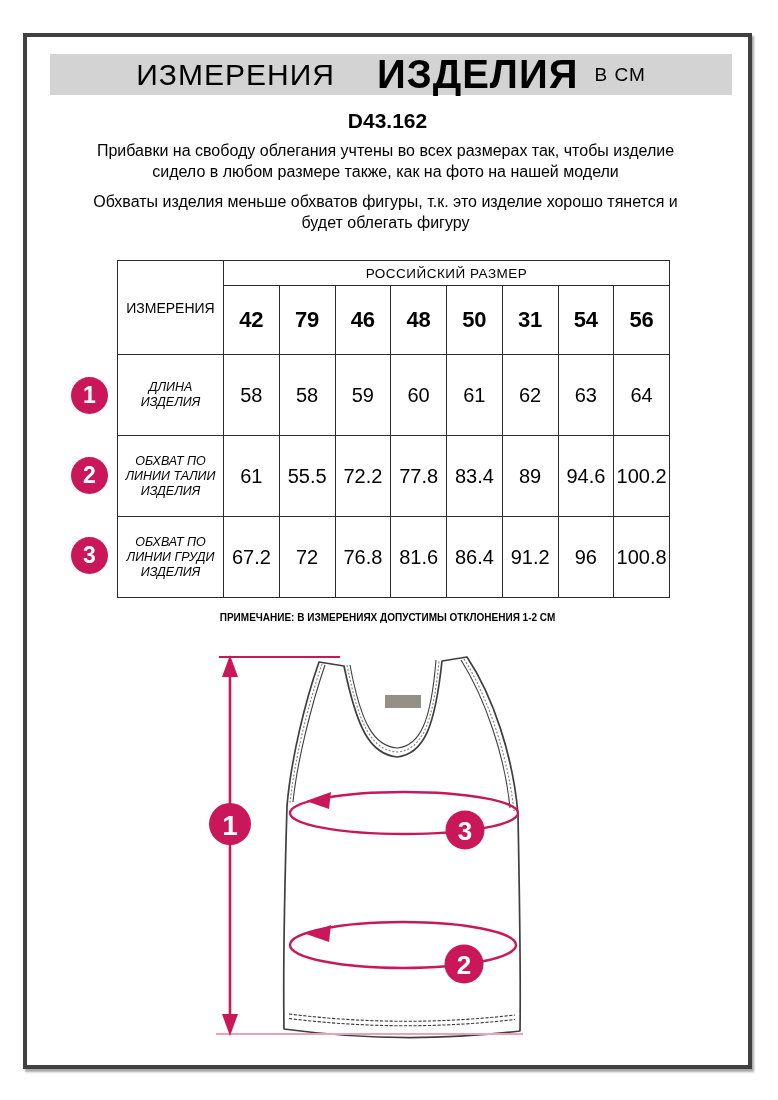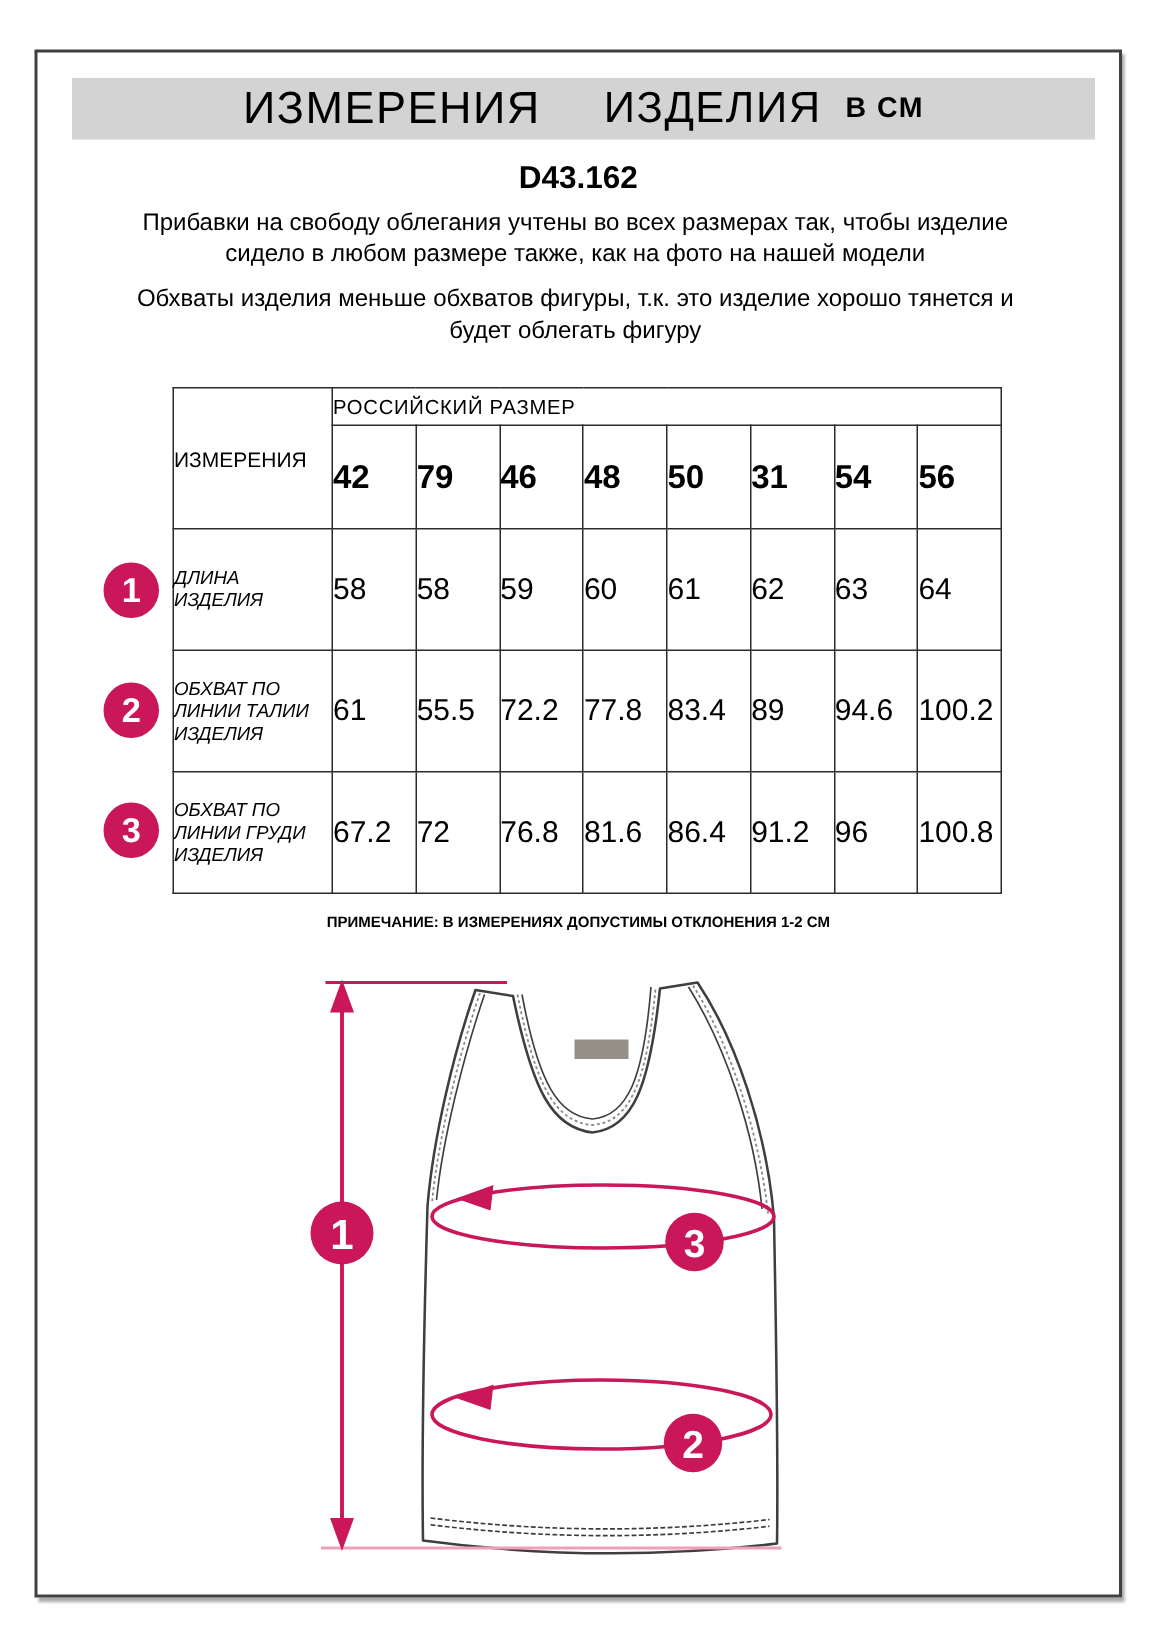--- a/index.html
+++ b/index.html
@@ -3,40 +3,40 @@
 <meta charset="utf-8">
 <style>
   html,body{margin:0;padding:0;}
   body{
     width:778px;height:1100px;position:relative;background:#ffffff;
     font-family:"Liberation Sans", sans-serif;color:#000;
     -webkit-font-smoothing:antialiased;
   }
   .frame{
     position:absolute;left:23px;top:33px;width:721px;height:1028px;
-    border:2px solid #404040;background:#fff;
+    border:4px solid #404040;background:#fff;
     box-shadow:2px 3px 2px rgba(0,0,0,0.35);
   }
   
   .title-band{
     position:absolute;left:23px;top:17px;width:682px;height:41px;
     background:#d3d3d3;display:flex;align-items:center;justify-content:center;
   }
   .title-main{font-size:30px;font-weight:400;letter-spacing:1px;}
-  .title-bold{font-size:29px;font-weight:400;margin-left:42px;letter-spacing:1px;}
-  .title-unit{font-size:19px;font-weight:700;margin-left:16px;letter-spacing:1px;}
+  .title-bold{font-size:40px;font-weight:700;margin-left:42px;letter-spacing:1px;}
+  .title-unit{font-size:19px;font-weight:400;margin-left:16px;letter-spacing:1px;}
   
   .code{position:absolute;top:72px;left:0;width:100%;text-align:center;font-size:21px;font-weight:bold;}
   .intro{position:absolute;top:103px;left:56px;right:60px;text-align:center;
          font-size:16px;line-height:21px;}
   .intro p{margin:0 0 9px 0;}
   
   .table-zone{position:absolute;left:90px;top:223px;}
   table.sizes{border-collapse:collapse;table-layout:fixed;width:552px;}
-  table.sizes td{border:1px solid #2b2b2b;text-align:left;vertical-align:middle;padding:0;}
+  table.sizes td{border:1px solid #2b2b2b;text-align:center;vertical-align:middle;padding:0;}
   td.c-measure{font-size:14px;}
   td.c-size-hdr{font-size:13.5px;height:24px;letter-spacing:0.5px;}
   td.c-size{font-size:22px;font-weight:700;height:68px;}
   td.c-label{font-size:12.5px;line-height:15px;padding:0 12px;font-style:italic;}
   td.c-val{font-size:20px;height:80px;}
   .row-badge{
     position:absolute;left:-46px;width:37px;height:37px;border-radius:50%;
     background:var(--accent);color:#fff;font-size:23px;font-weight:700;
     display:flex;align-items:center;justify-content:center;
   }

